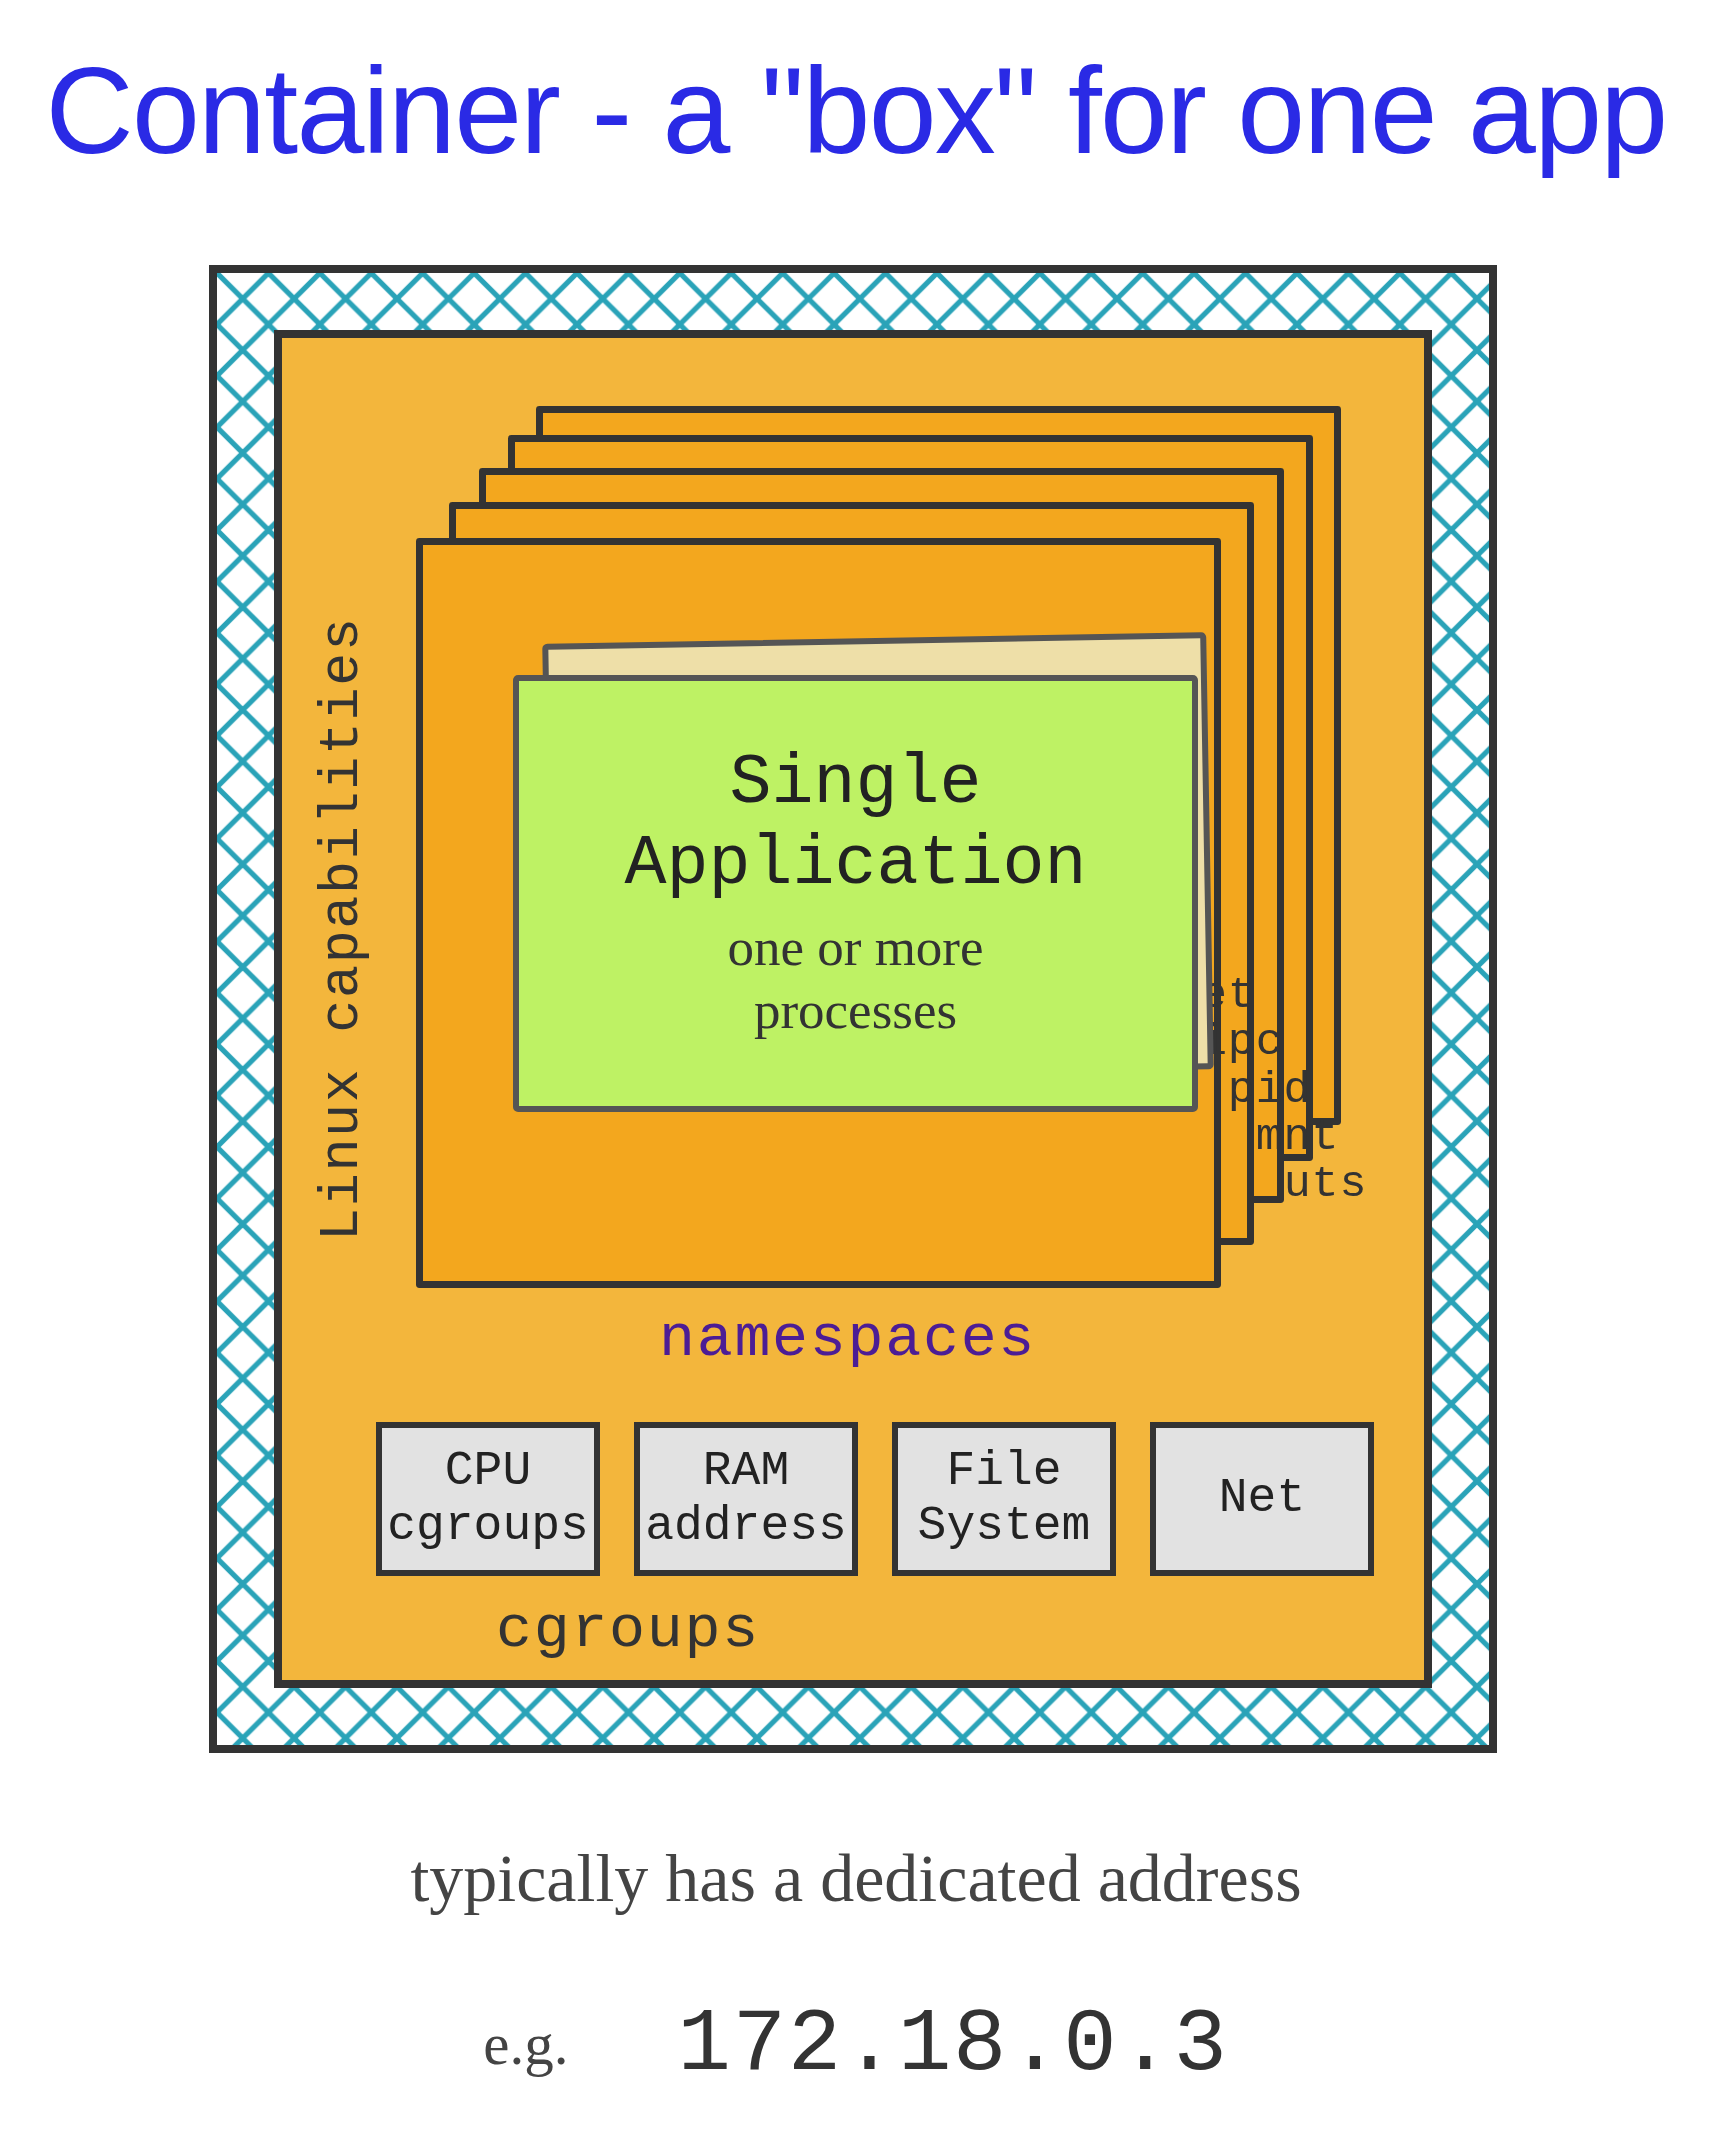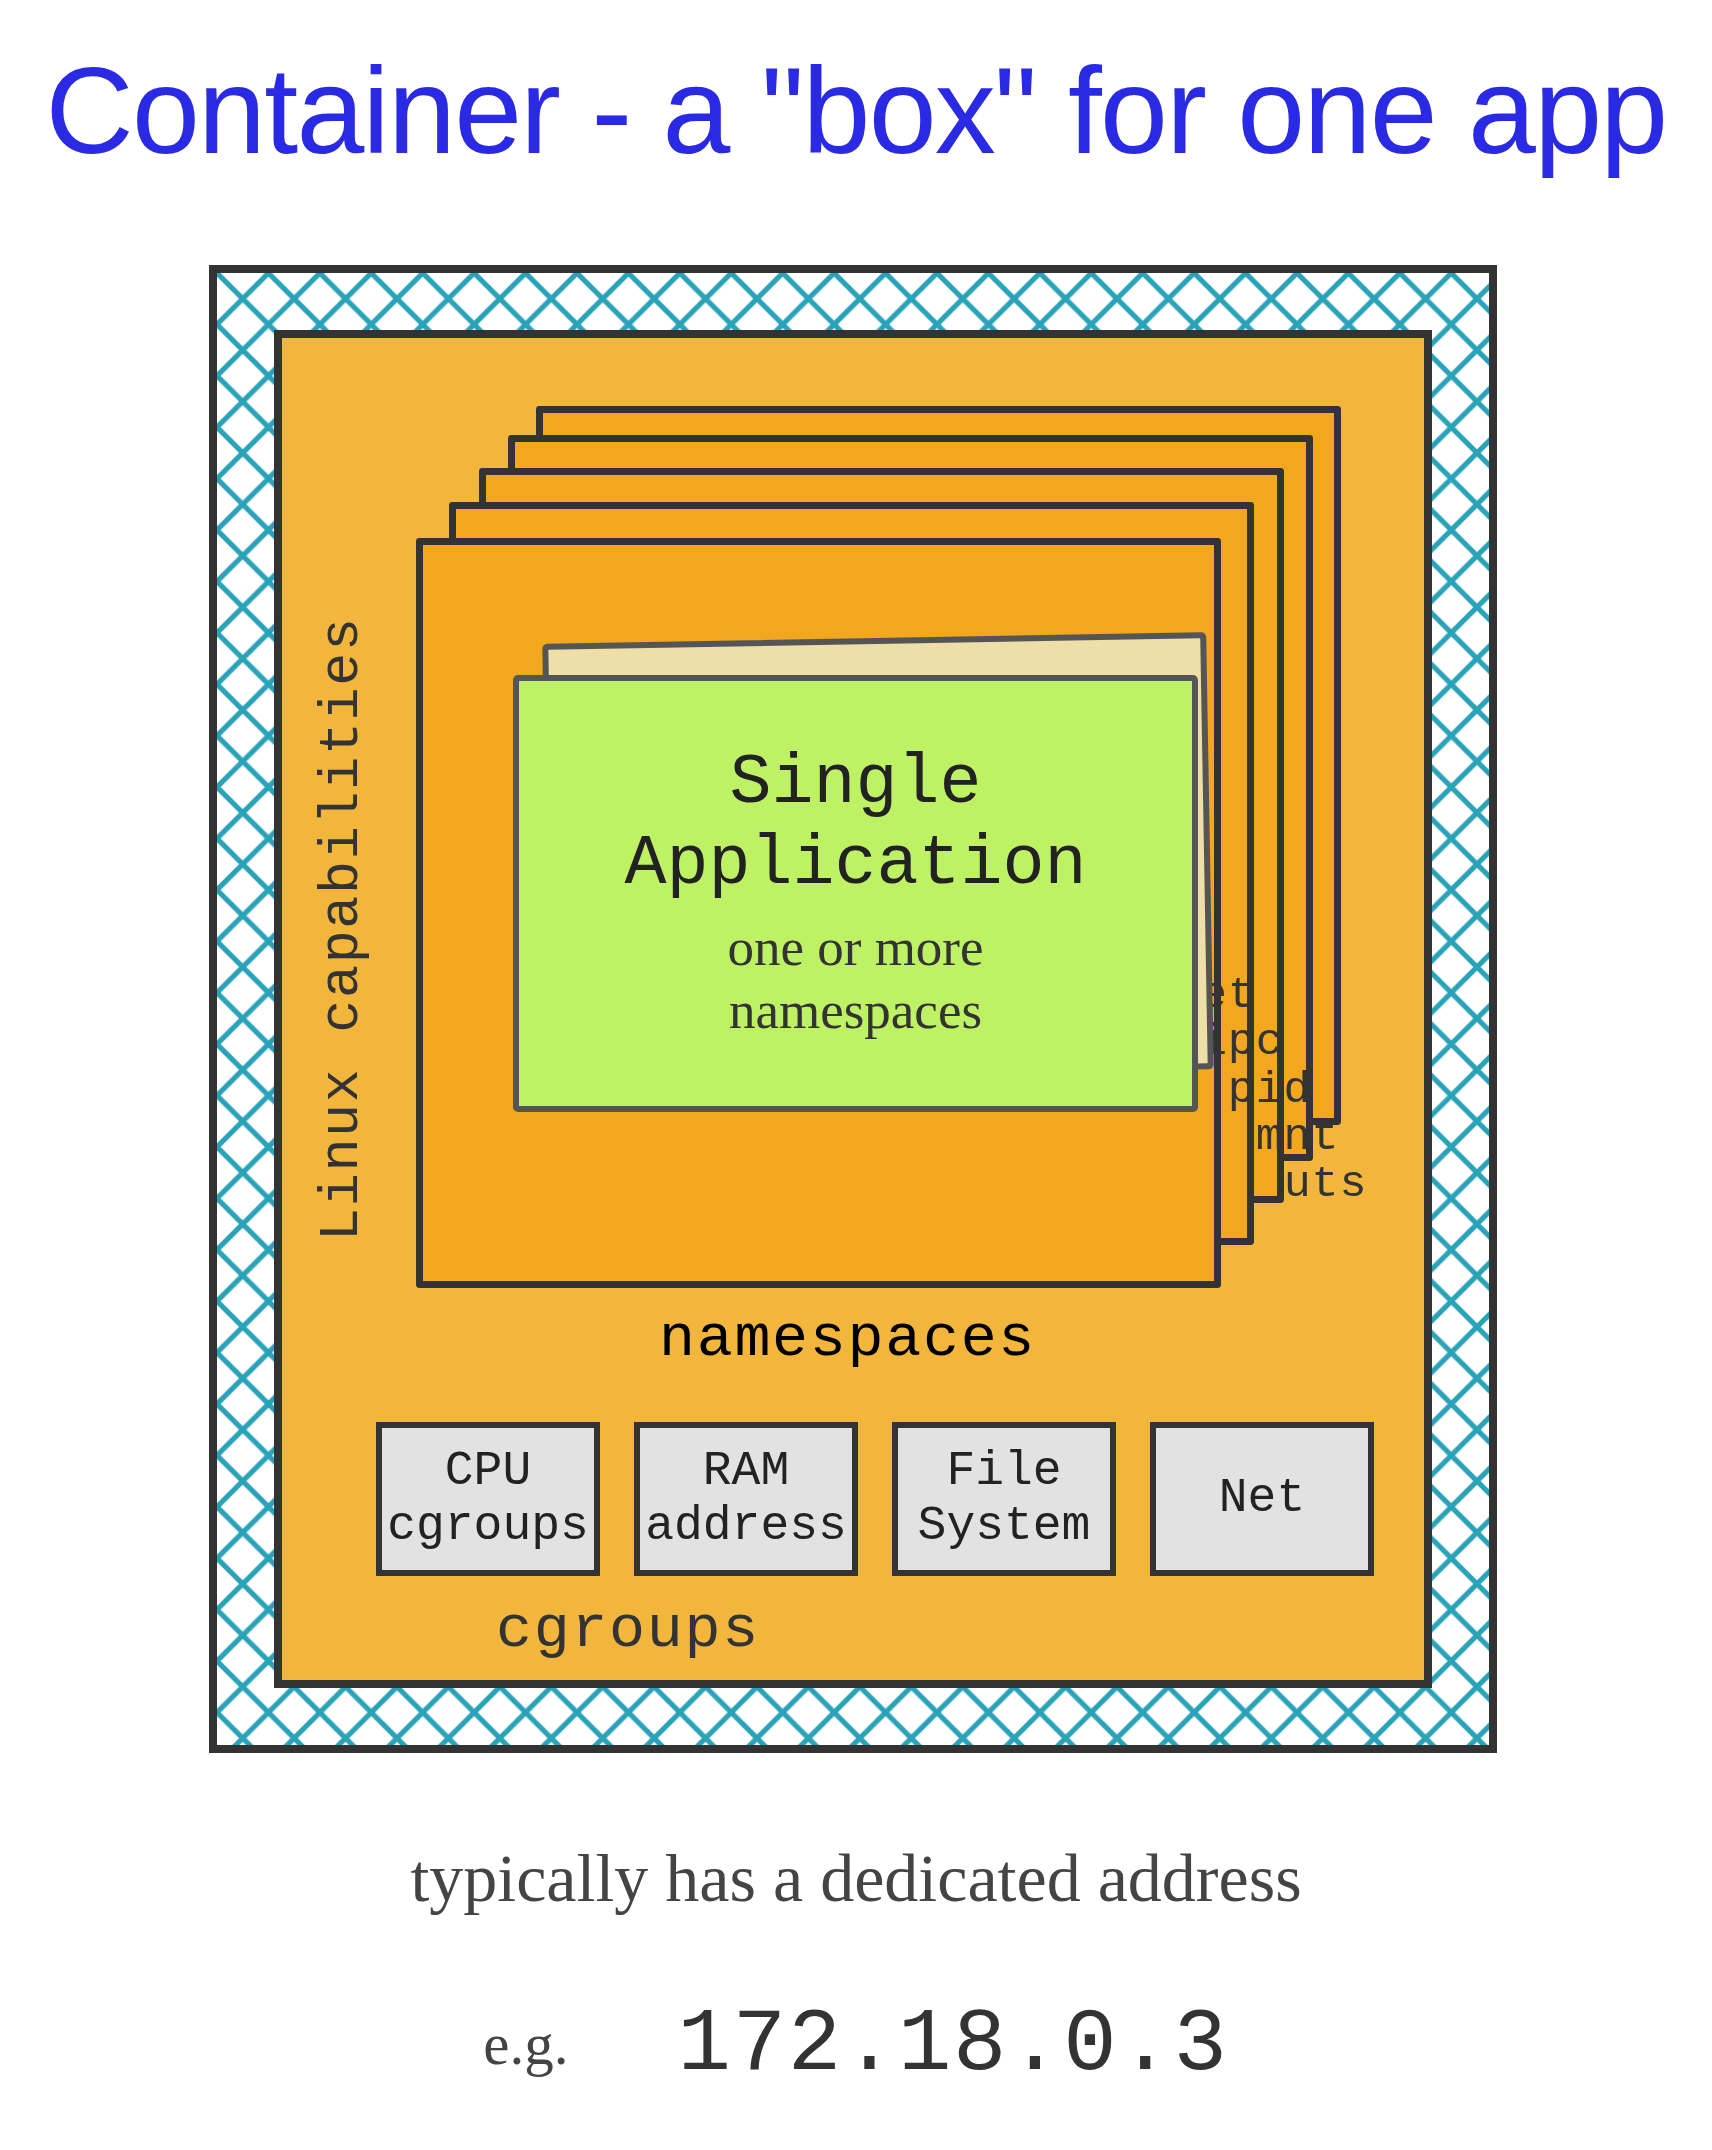--- a/index.html
+++ b/index.html
@@ -131,21 +131,21 @@
       color: #333;
       text-align: center;
       line-height: 1.2;
     }
     .namespaces-label {
       position: absolute;
       left: 377px;
       top: 967px;
       font-family: "Courier New", monospace;
       font-size: 60px;
-      color: #000000;
+      color: #4c1d95;
       letter-spacing: 1.7px;
     }
     .cgroups-row {
       position: absolute;
       left: 94px;
       top: 1084px;
       display: flex;
       gap: 34px;
     }
     .cg-box {
@@ -240,21 +240,21 @@
       <div>  <span>pid</span></div>
       <div>   <span>mnt</span></div>
       <div>    <span>uts</span></div>
     </div>
 
     <div class="app-card-back"></div>
     <div class="app-card">
       <div class="app-title" style="white-space:pre-line;">Single
 Application</div>
       <div class="app-sub" style="white-space:pre-line;">one or more
-namespaces</div>
+processes</div>
     </div>
 
     <div class="namespaces-label">namespaces</div>
 
     <div class="cgroups-row">
       <div class="cg-box">CPU
 cgroups</div>
       <div class="cg-box">RAM
 address</div>
       <div class="cg-box">File

